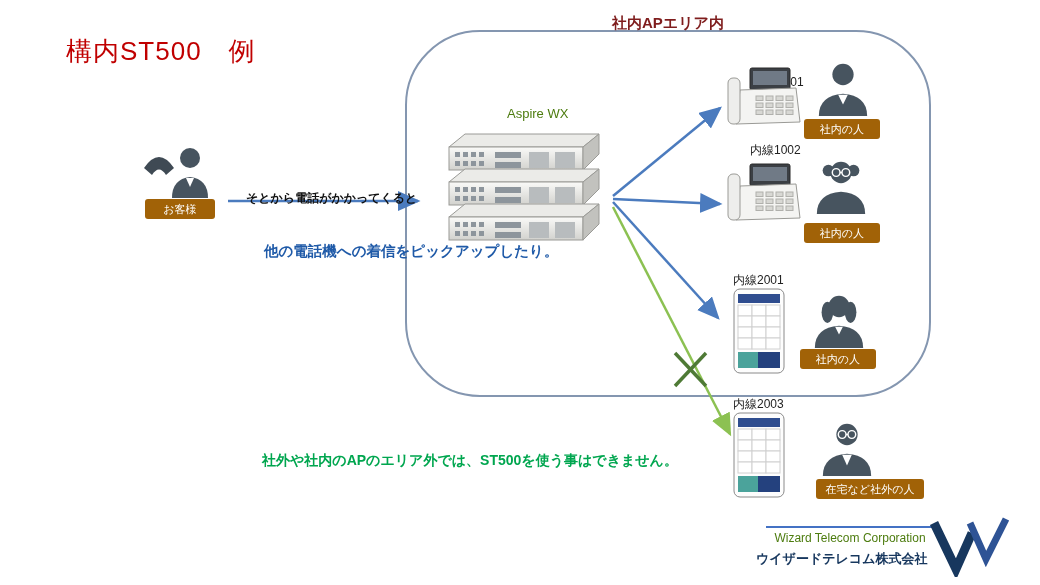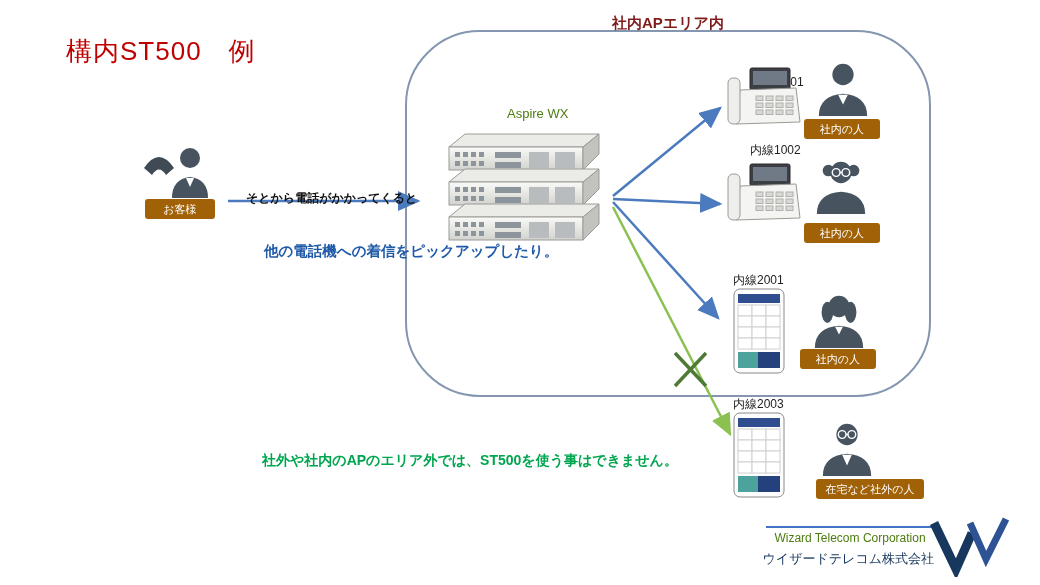--- a/index.html
+++ b/index.html
@@ -19,21 +19,21 @@
     text-align:center;border-radius:3px;padding:1px 4px;white-space:nowrap;
   }
   .ext-label{font-size:12px;color:#222;}
   .incoming-label{font-size:12px;font-weight:bold;color:#111;}
   .server-label{font-size:13px;color:#4d7c0f;}
   .body-text{color:#1F5AA8;font-weight:bold;font-size:14.5px;}
   .body-text .line{min-height:19px;line-height:19px;white-space:nowrap;}
   .note{color:#00A64F;font-weight:bold;font-size:14px;white-space:nowrap;}
   .footer-line{background:#4472C4;height:2px;}
   .footer-en{color:#4d7c0f;font-size:12px;text-align:center;}
-  .footer-jp{color:#17375E;font-size:13px;font-weight:normal;text-align:right;}
+  .footer-jp{color:#17375E;font-size:13px;font-weight:bold;text-align:left;}
 </style>
 </head>
 <body>
 
 <div class="canvas">
 
   <div class="abs title" style="left:66px;top:34px;">構内ST500　例</div>
 
   <div class="abs ap-area" style="left:405px;top:30px;width:522px;height:363px;"></div>
   <div class="abs ap-label" style="left:612px;top:14px;">社内APエリア内</div>

